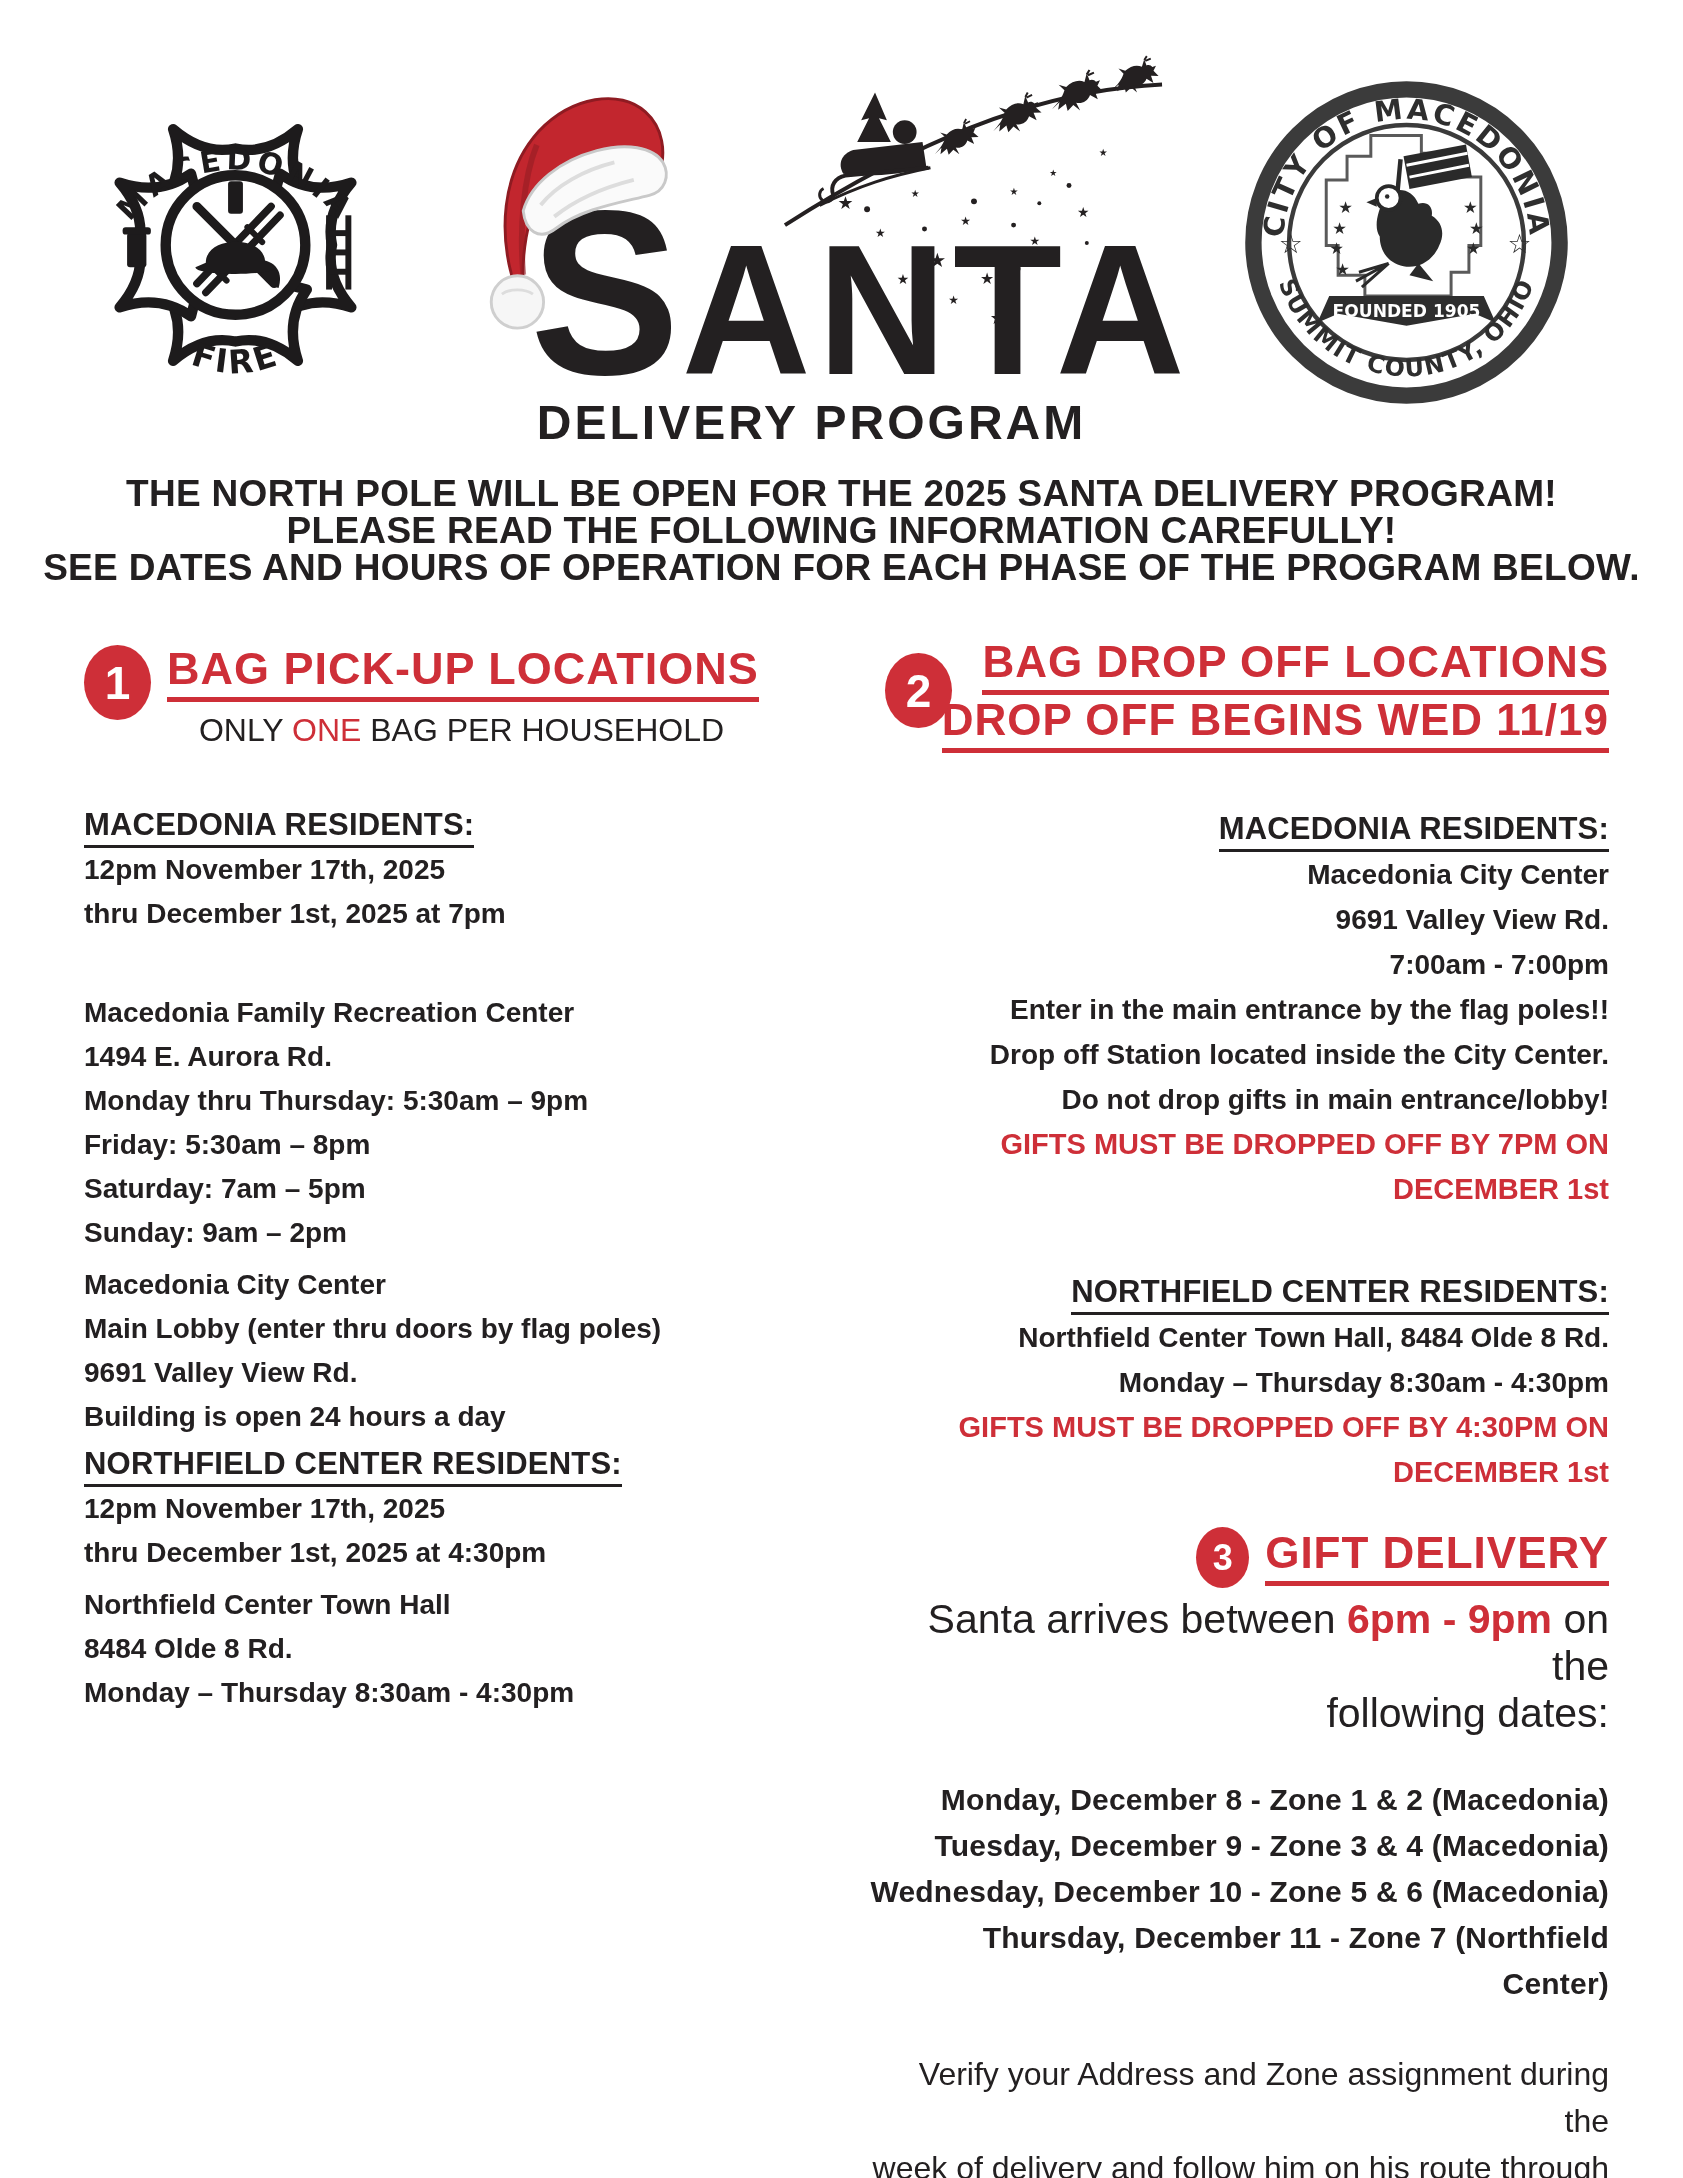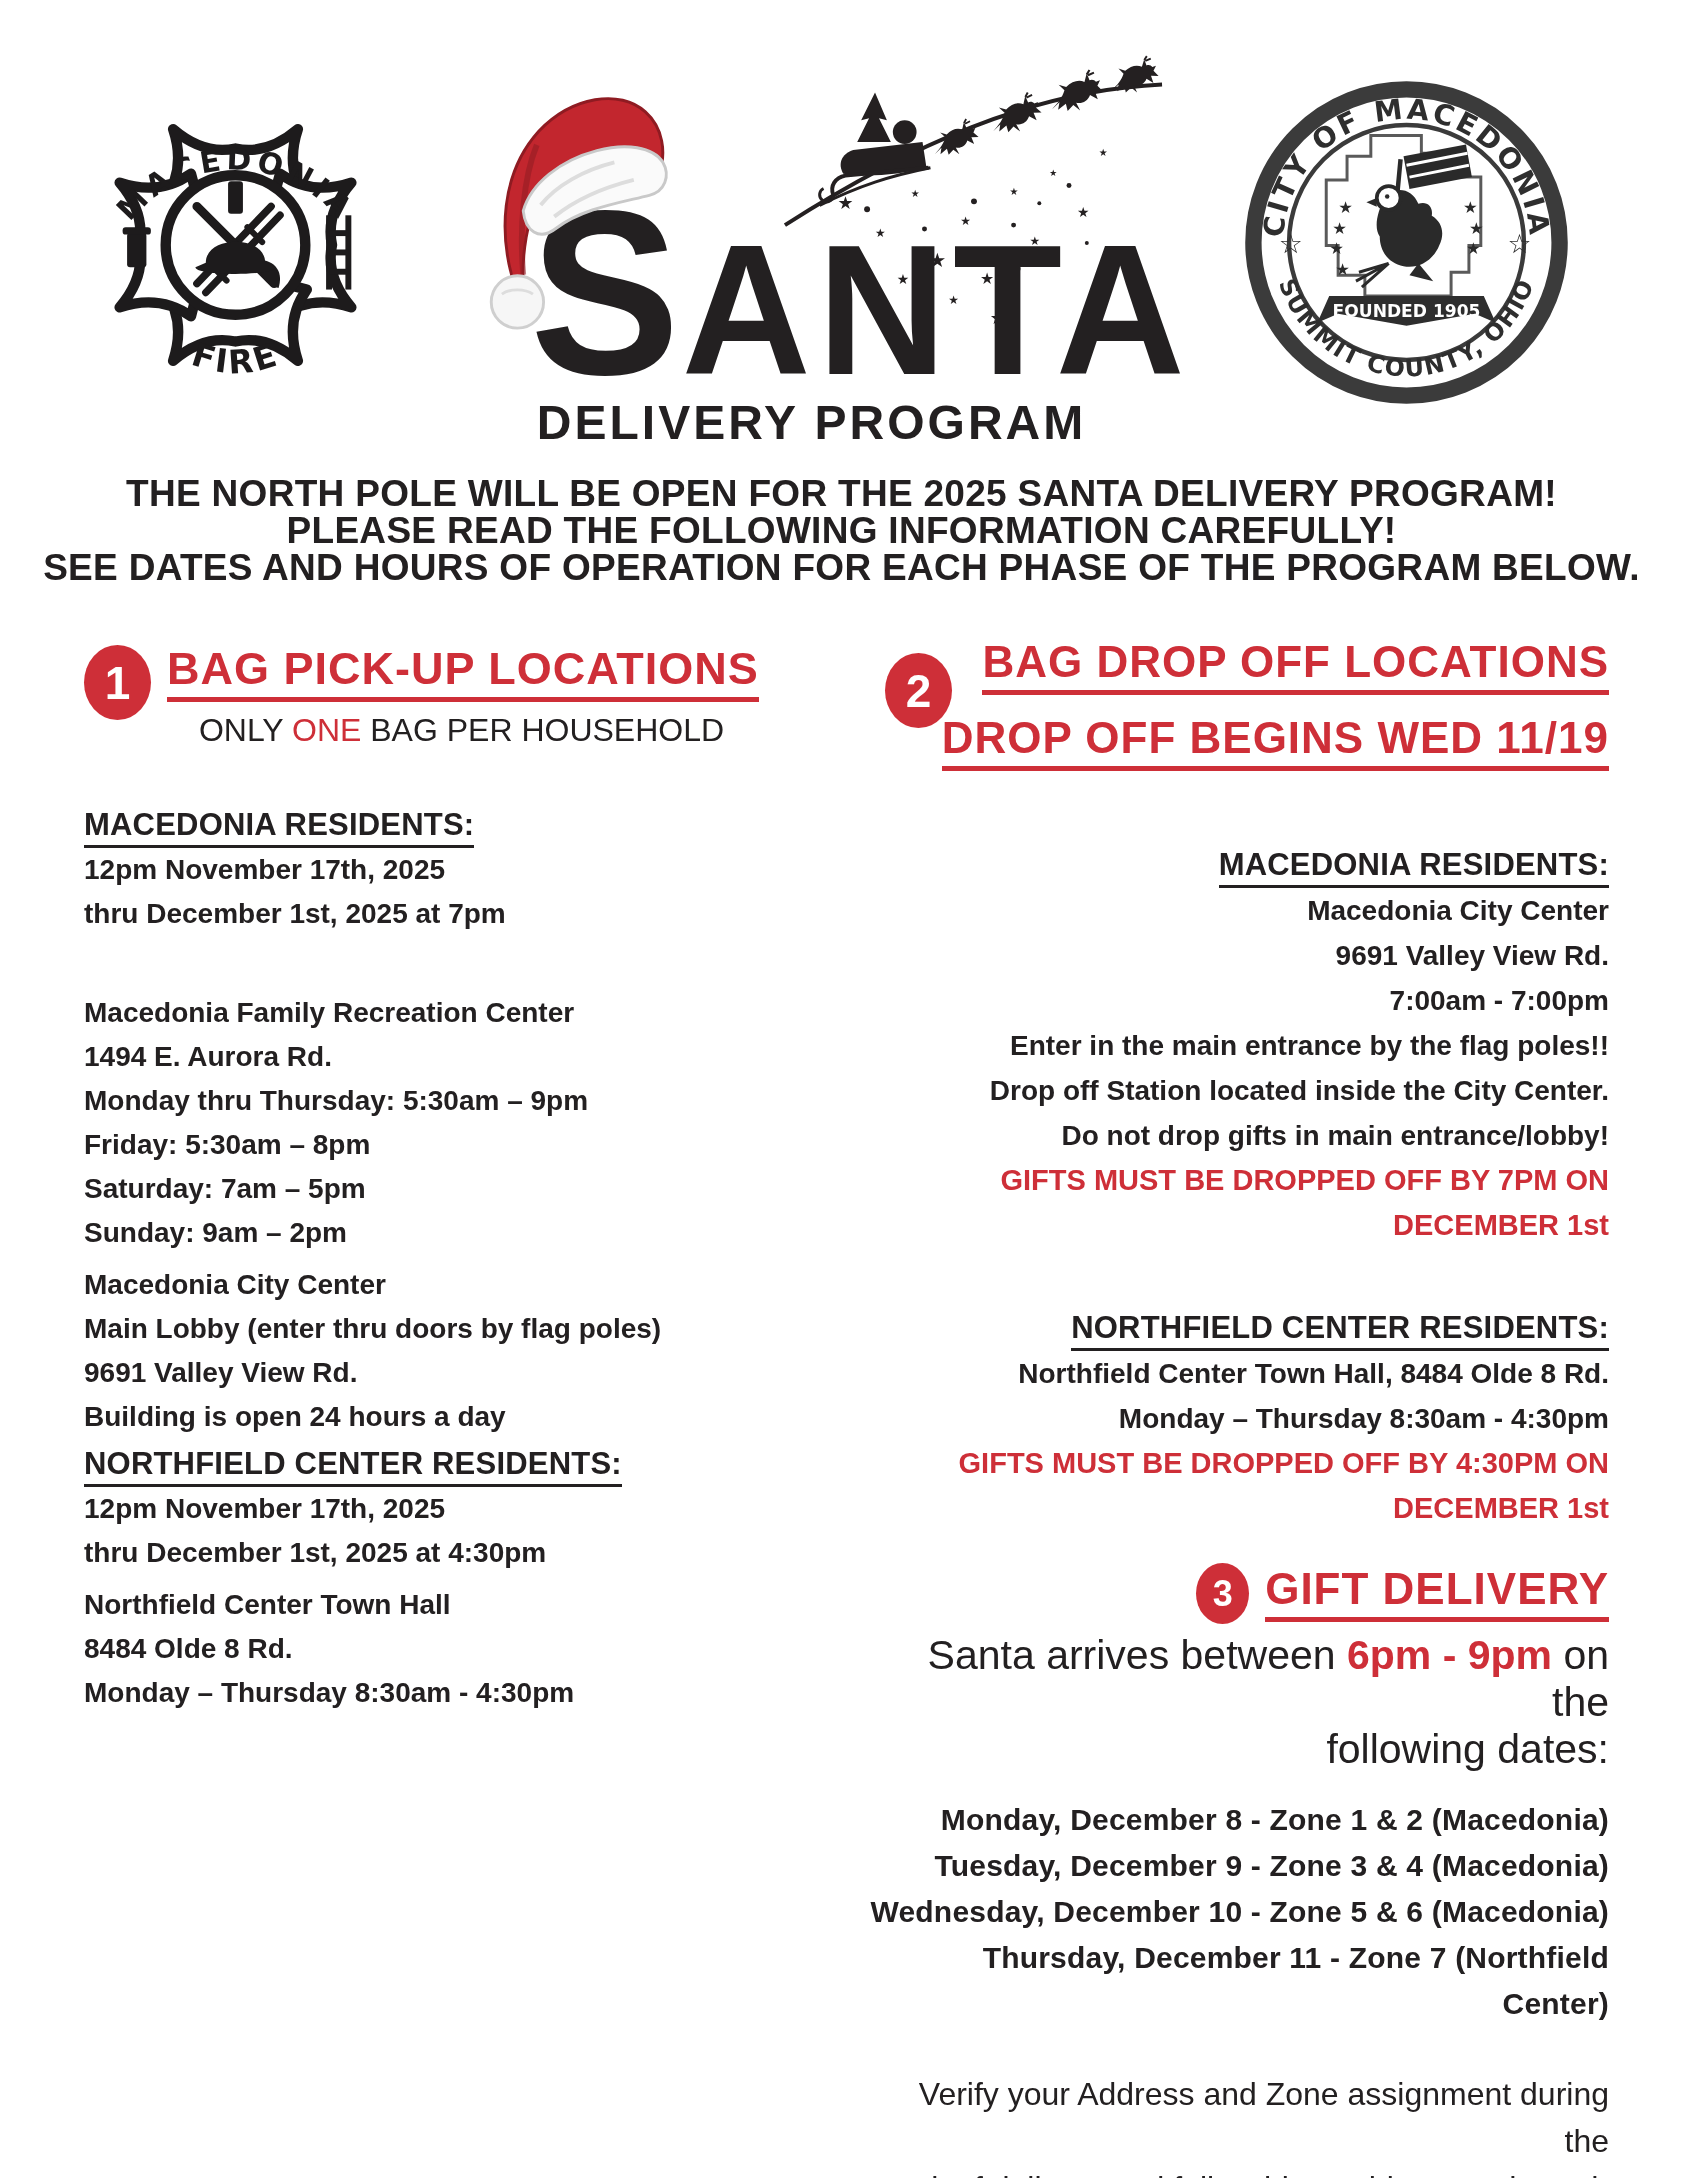--- a/index.html
+++ b/index.html
@@ -37,30 +37,30 @@
   .col-left .block{margin-top:55px}
   .col-left .b-mac{margin-top:57px}
   .col-left .b-city{margin-top:8px}
   .col-left .b-nf{margin-top:6px}
   .col-left .b-th{margin-top:8px}
 
   
   .col-right{position:absolute;left:869px;top:639px;width:740px;text-align:right}
   .sec2-head{position:relative}
   .sec2-head .num-circle{position:absolute;left:16px;top:14px}
-  .sec2-head .red-title{font-size:44px;margin-bottom:20px}
+  .sec2-head .red-title{font-size:44px;margin-bottom:2px}
   .col-right .block{margin-top:55px}
   .col-right .b2{margin-top:61px}
   .col-right .block p.line{font-size:28px;font-weight:bold;line-height:45px}
   .sec3-head{margin-top:32px;display:flex;justify-content:flex-end;align-items:center;gap:16px}
   .sec3-head .red-title{font-size:44px}
   .arrives{font-size:41px;font-weight:normal;line-height:47px}
   .arrives-first{margin-top:8px}
   .arrives .time{color:#ce2f38;font-weight:bold}
-  .dates{margin-top:24px}
+  .dates{margin-top:40px}
   .dates p{font-size:30px;font-weight:bold;line-height:46px;letter-spacing:0.2px}
   .verify{margin-top:44px}
   .verify p{font-size:32px;font-weight:normal;line-height:47px;white-space:pre-wrap}
 
   svg text{font-family:"DejaVu Sans","Liberation Sans",sans-serif}
 </style>
 </head>
 <body>
 
 <div class="page">

